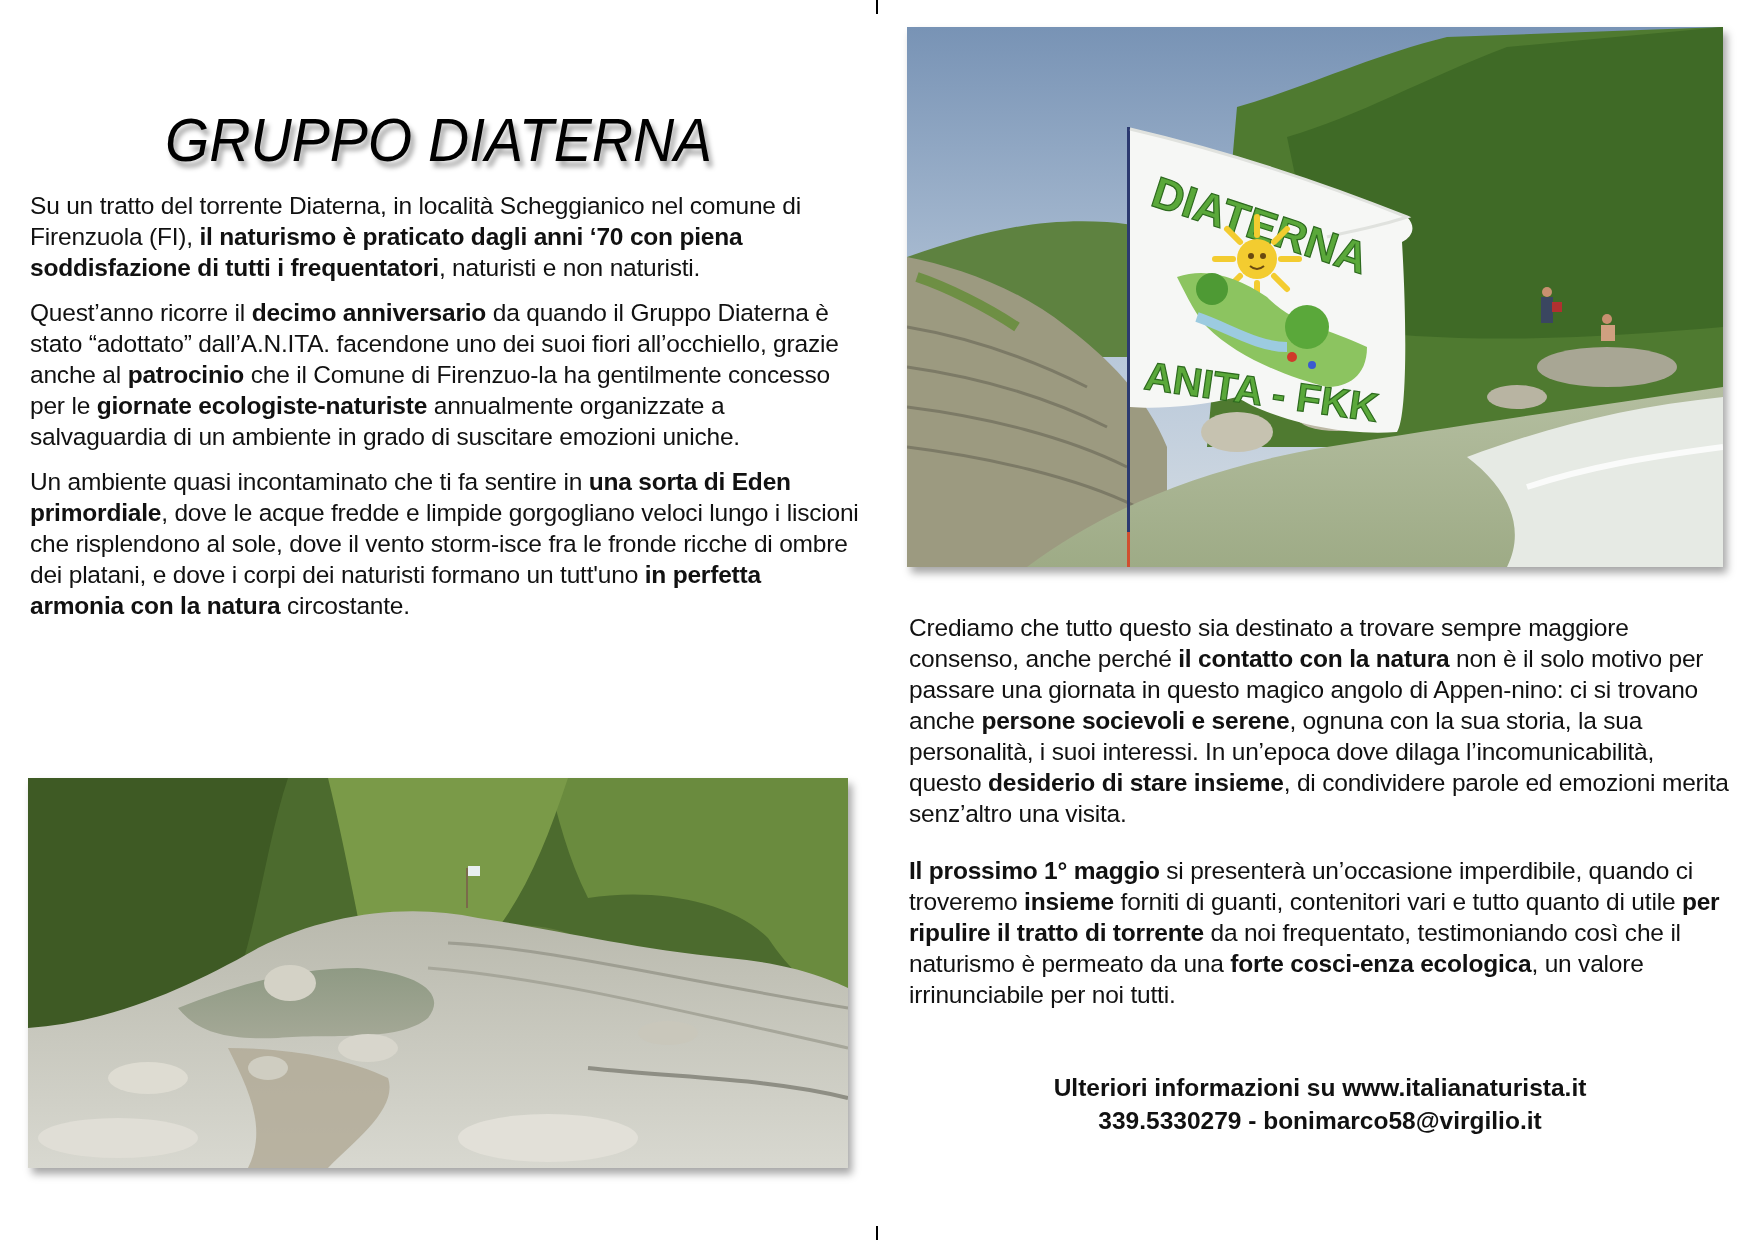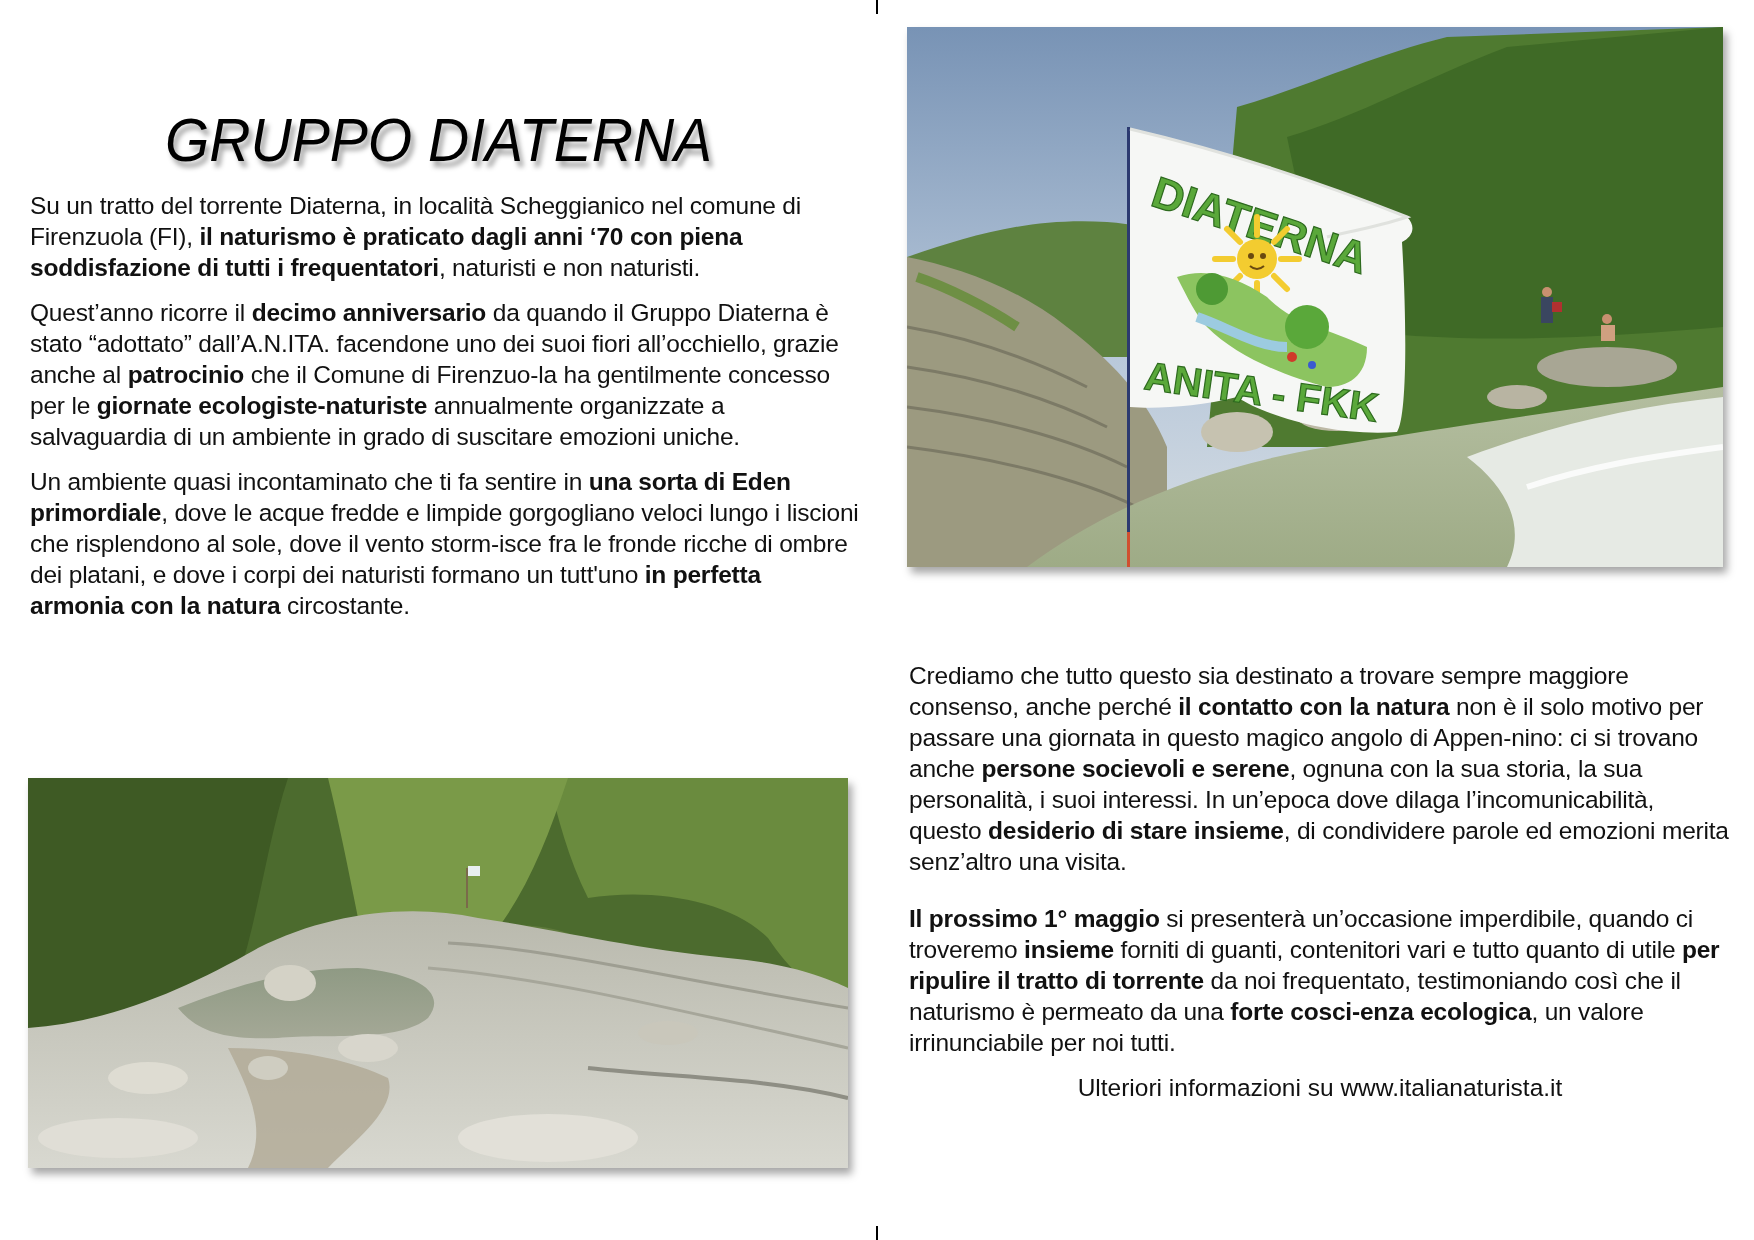--- a/index.html
+++ b/index.html
@@ -45,39 +45,39 @@
       position: absolute;
       left: 30px;
       top: 190px;
       width: 830px;
     }
     .col-right {
       position: absolute;
       left: 909px;
       top: 612px;
       width: 820px;
-      margin-top: 48px;
     }
     p.para {
       margin: 0 0 14px 0;
       font-size: 24.5px;
       line-height: 31px;
       letter-spacing: -0.2px;
     }
     p.para b { font-weight: bold; }
     .col-right p.para { margin-bottom: 26px; }
 
     .contact {
       position: absolute;
       left: 1000px;
       top: 1072px;
       width: 640px;
       text-align: center;
       font-size: 24.5px;
       line-height: 32.5px;
+      font-weight: bold;
     }
     .contact div { white-space: nowrap; }
 
     
     .photo {
       position: absolute;
       overflow: hidden;
       box-shadow: 4px 6px 8px rgba(0,0,0,0.35);
     }
     .photo-flag {
@@ -229,13 +229,14 @@
   </svg>
 </div>
 
 <div class="col-right">
   <p class="para"><span>Crediamo che tutto questo sia destinato a trovare sempre maggiore consenso, anche perché </span><b>il contatto con la natura</b><span> non è il solo motivo per passare una giornata in questo magico angolo di Appen-nino: ci si trovano anche </span><b>persone socievoli e serene</b><span>, ognuna con la sua storia, la sua personalità, i suoi interessi. In un’epoca dove dilaga l’incomunicabilità, questo </span><b>desiderio di stare insieme</b><span>, di condividere parole ed emozioni merita senz’altro una visita.</span></p>
   <p class="para"><b>Il prossimo 1° maggio</b><span> si presenterà un’occasione imperdibile, quando ci troveremo </span><b>insieme</b><span> forniti di guanti, contenitori vari e tutto quanto di utile </span><b>per ripulire il tratto di torrente</b><span> da noi frequentato, testimoniando così che il naturismo è permeato da una </span><b>forte cosci-enza ecologica</b><span>, un valore irrinunciabile per noi tutti.</span></p>
 </div>
 
 <div class="contact">
   <div>Ulteriori informazioni su www.italianaturista.it</div>
+  <div>339.5330279 - bonimarco58@virgilio.it</div>
 </div>
 
 </body></html>

